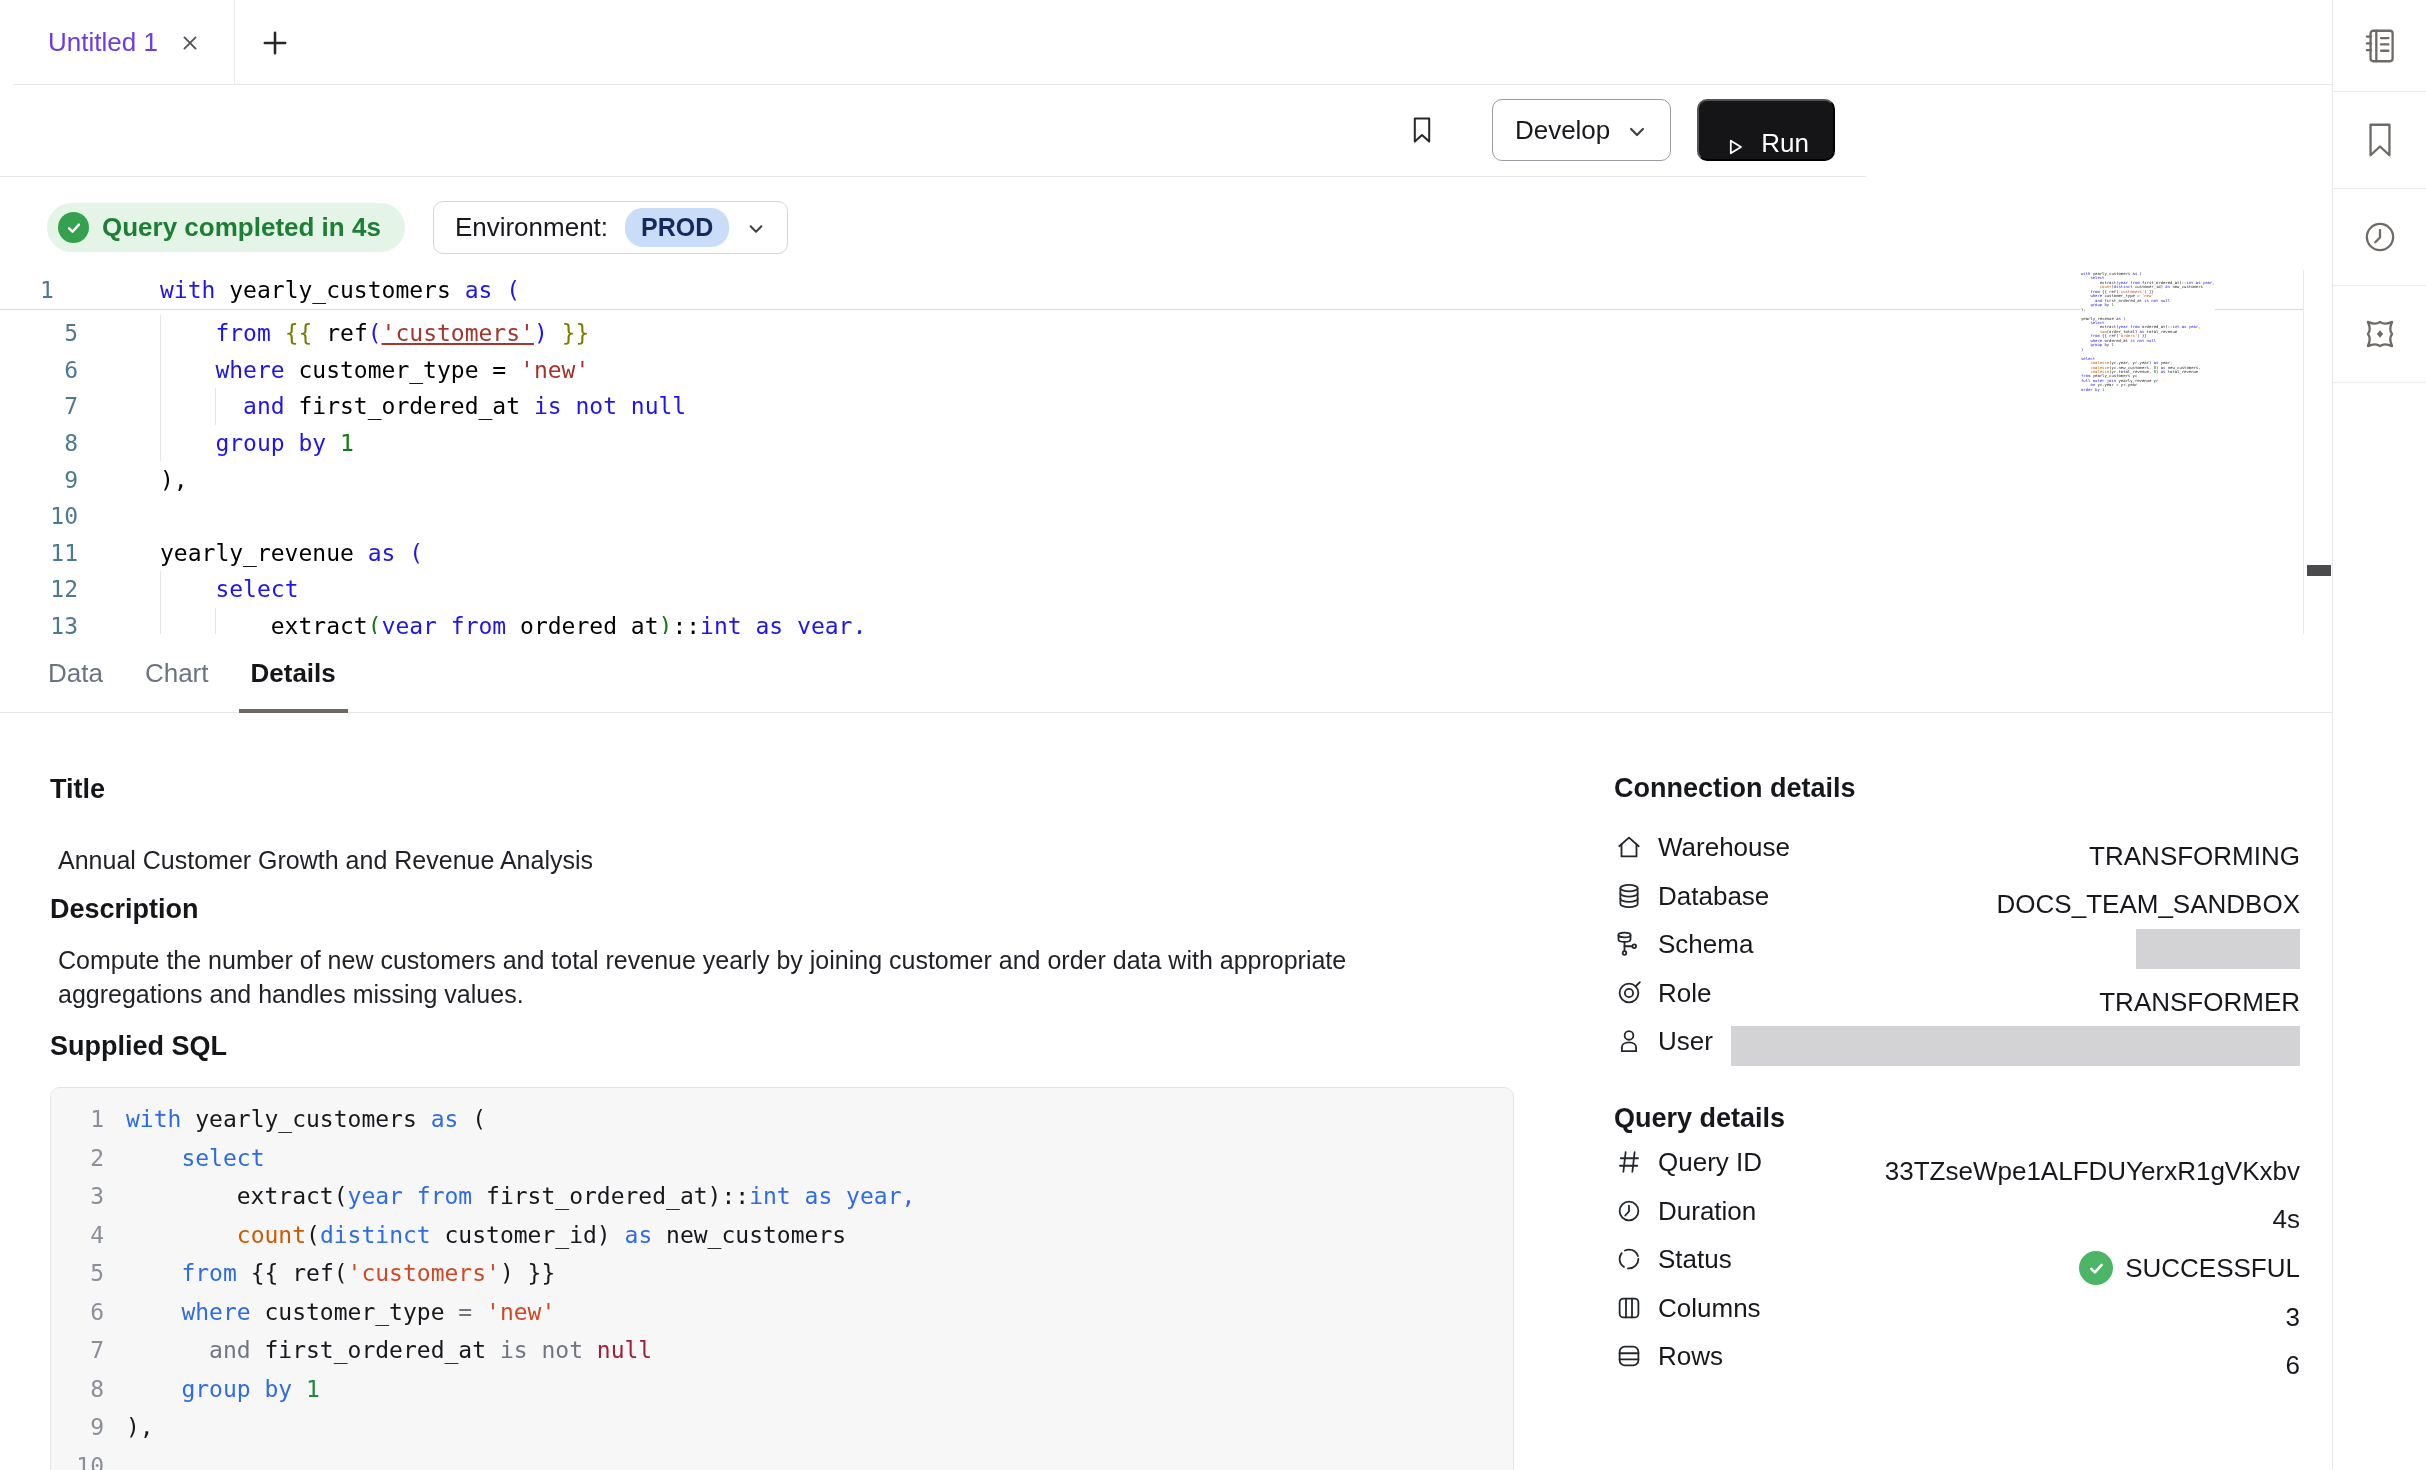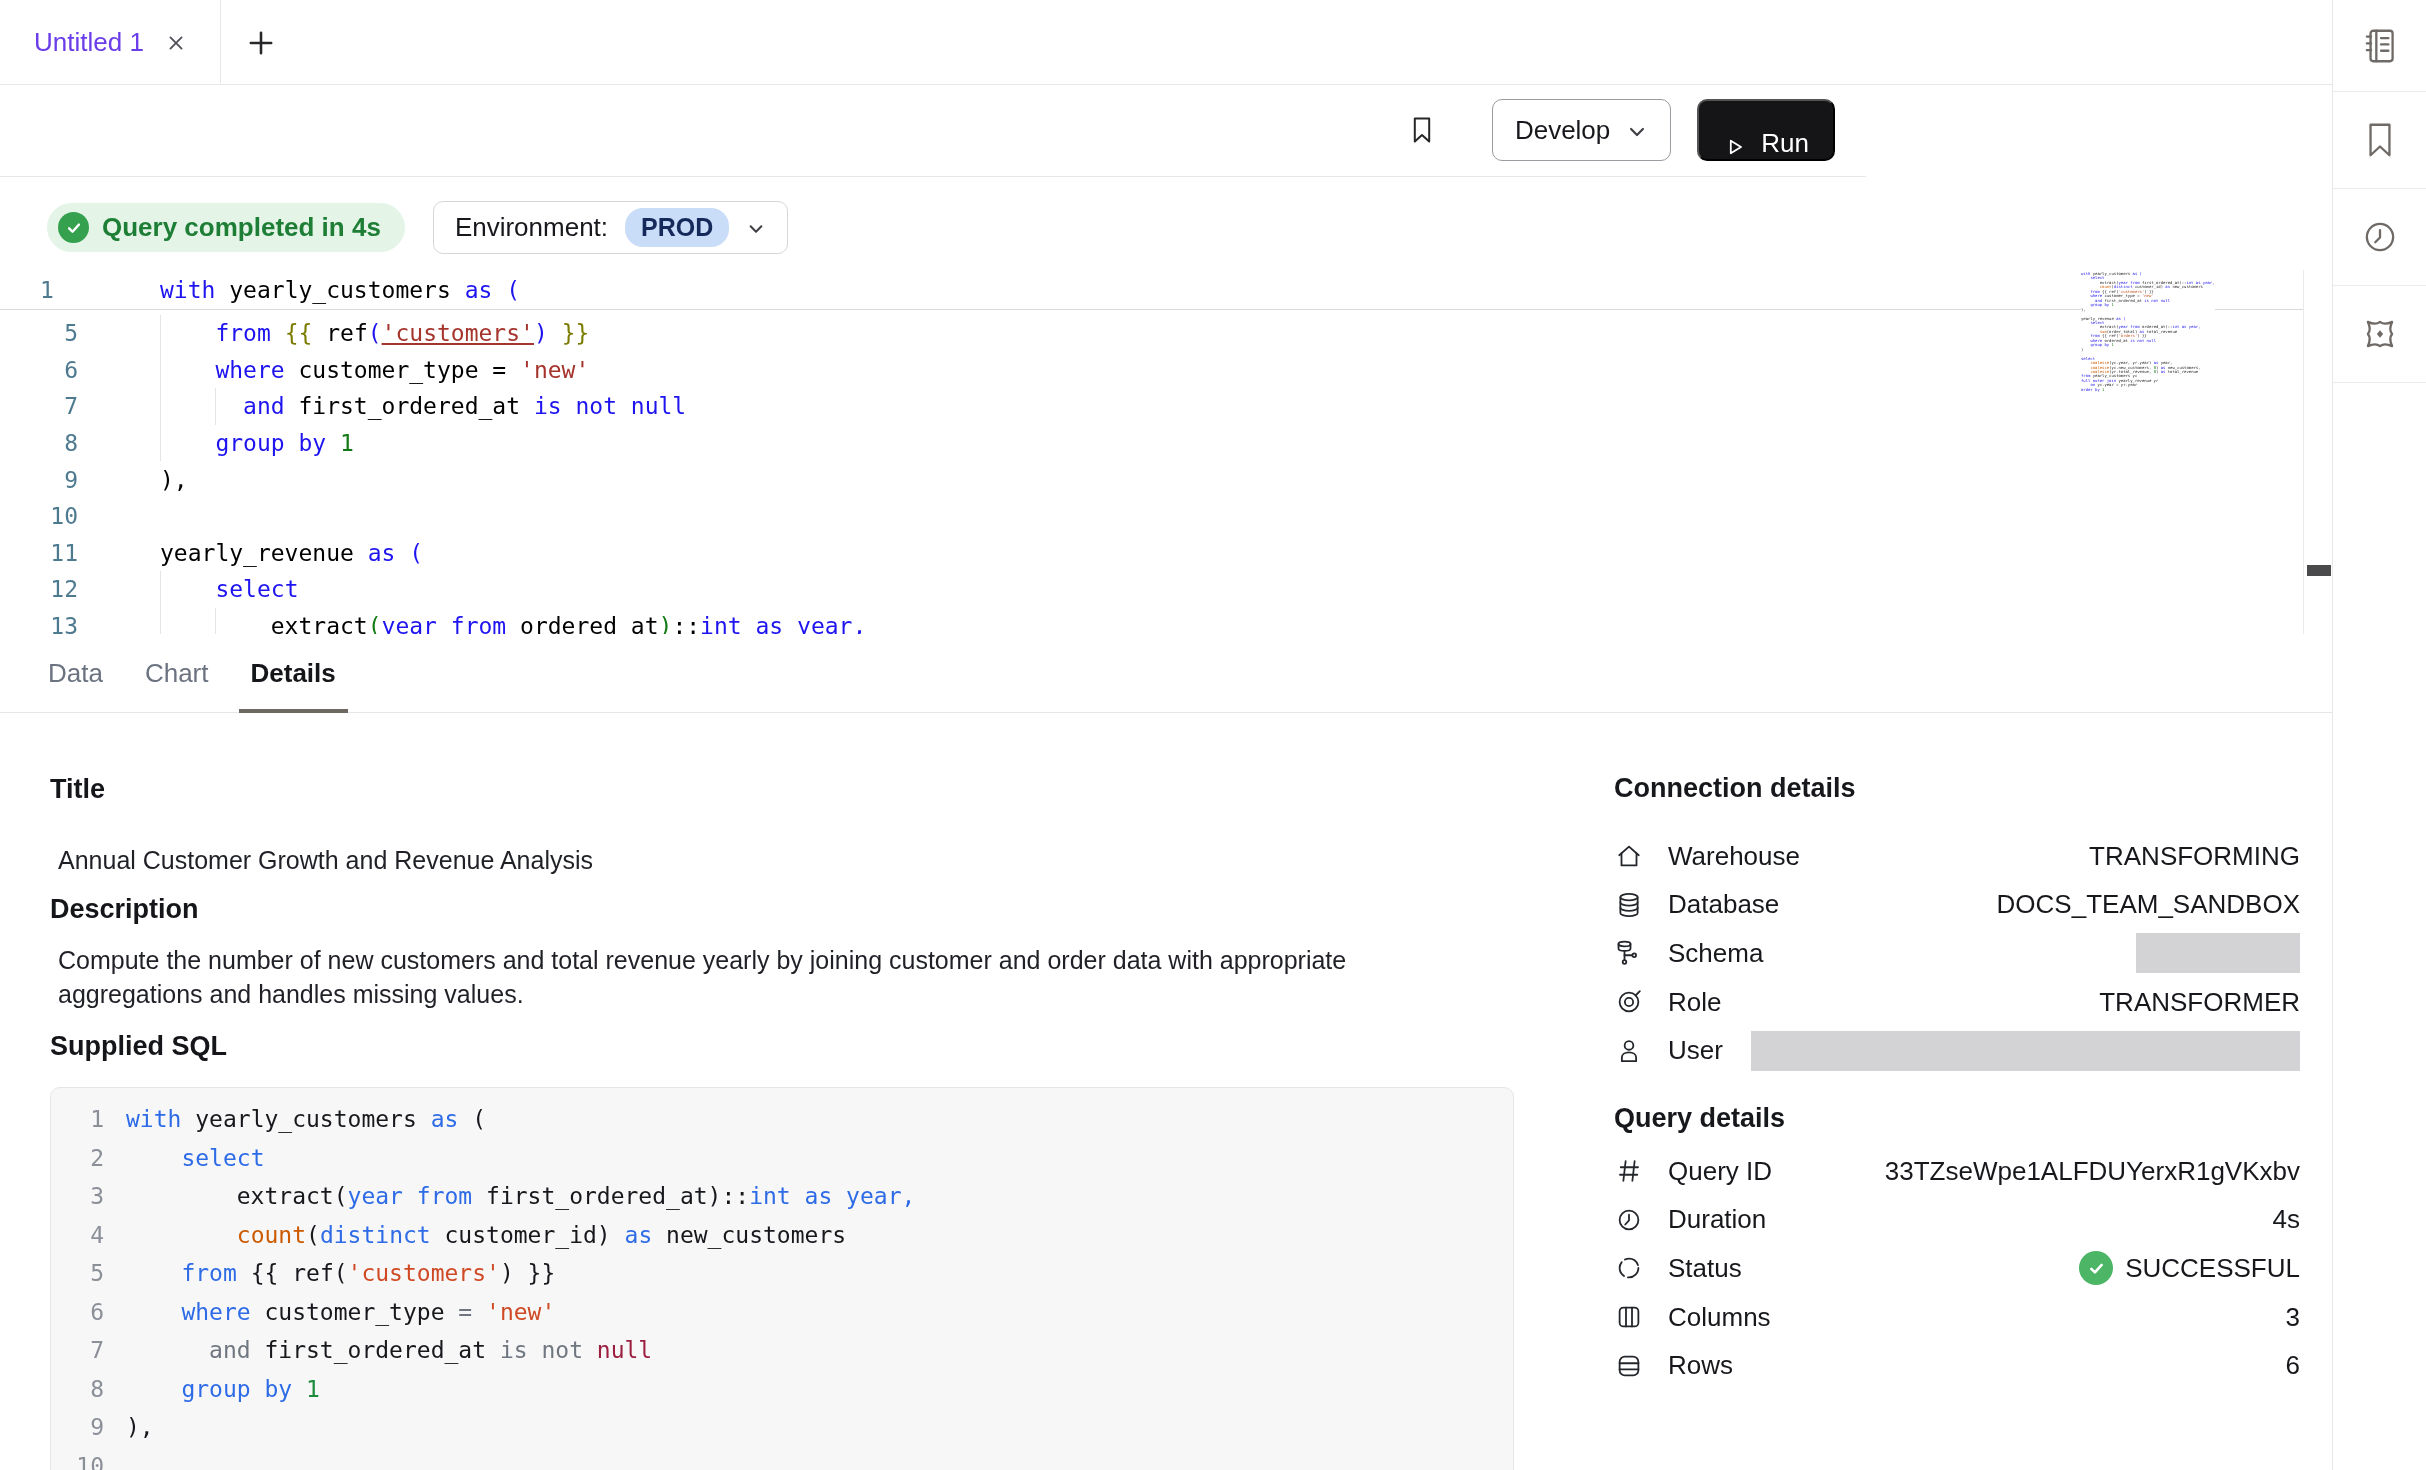--- a/index.html
+++ b/index.html
@@ -11,21 +11,21 @@
   .sidebar{position:absolute;right:0;top:0;width:93px;height:1470px;background:#fff;
            border-left:1px solid #e7e7e8}
   .side-cell{height:96px;display:flex;align-items:center;justify-content:center;
              border-bottom:1px solid #ececed;color:#6f6a66}
   .side-cell:first-child{height:91px}
   .side-rest{height:700px;border-bottom:none}
 
   
   .main{position:absolute;left:0;top:0;width:2333px;height:1470px}
 
-  .tabbar{position:absolute;left:0;top:0;width:2333px;height:84px;background:#fff;
+  .tabbar{position:absolute;left:14px;top:0;width:2333px;height:84px;background:#fff;
           border-bottom:1px solid #e7e7e8}
   .tab{position:absolute;left:0;top:0;width:220px;height:84px;display:flex;align-items:center;
        padding-left:34px;gap:20px;box-sizing:border-box}
   .tab-label{color:#6a3de8;font-size:26px}
   .tab-close{color:#52525b;margin-top:2px;cursor:pointer}
   .tab-sep{position:absolute;left:220px;top:0;width:1px;height:83px;background:#e7e7e8}
   .newtab{position:absolute;left:238px;top:20px;width:46px;height:46px;display:flex;
           align-items:center;justify-content:center;color:#27272a;cursor:pointer}
 
   .toolbar{position:absolute;left:0;top:84px;width:1866px;height:93px;border-bottom:1px solid #e7e7e8;
@@ -93,21 +93,21 @@
   .sq-num{width:53px;text-align:right;color:#8b8f98;flex:none}
   .sq-code{margin-left:22px;white-space:pre;color:#17181c}
   .sq .k{color:#2e6be6}.sq .t{color:#17181c}.sq .o{color:#cc5a00}.sq .s{color:#cf4a24}
   .sq .m{color:#9c1f3f}.sq .g{color:#6f7680}.sq .n{color:#1d8a3c}
 
   .dright{position:absolute;left:1614px;top:0;width:686px}
   .dright .hd{position:absolute;left:0;font-size:27px;font-weight:700;line-height:30px}
   .hd-conn{top:60px}.hd-query{top:390px}
   .rowgroup{position:absolute;left:0;width:686px}
   .rg-conn{top:119px}.rg-query{top:434px}
-  .drow{height:48.6px;display:flex;align-items:center;gap:24px;font-size:26px;color:#17181c}
+  .drow{height:48.6px;display:flex;gap:14px;font-size:26px;color:#17181c}
   .drow .ric{color:#23262b;flex:none}
   .dval{margin-left:auto;text-align:right;display:flex;align-items:center;gap:12px}
   .redact{background:#d3d3d5;height:40px}
   .redact.short{width:164px;margin-left:auto}
   .redact.long{flex:1;margin-left:4px}
 </style>
 </head>
 <body>
 
 <div class="main">

